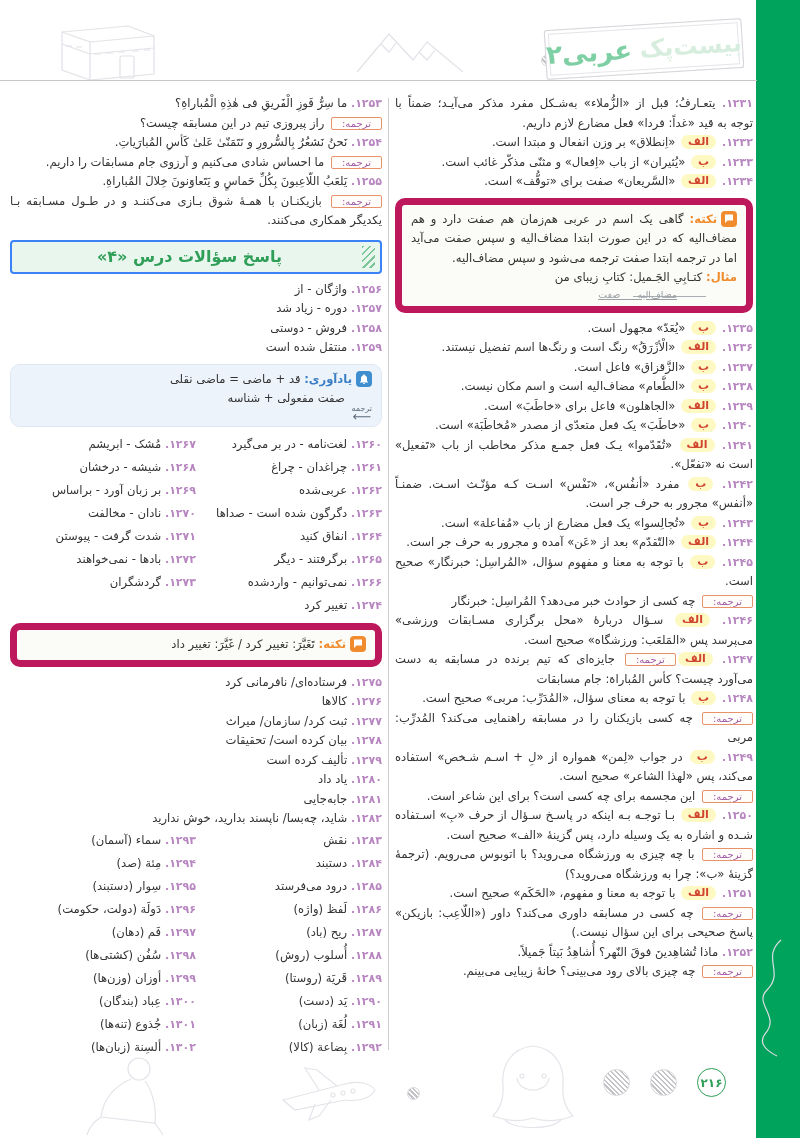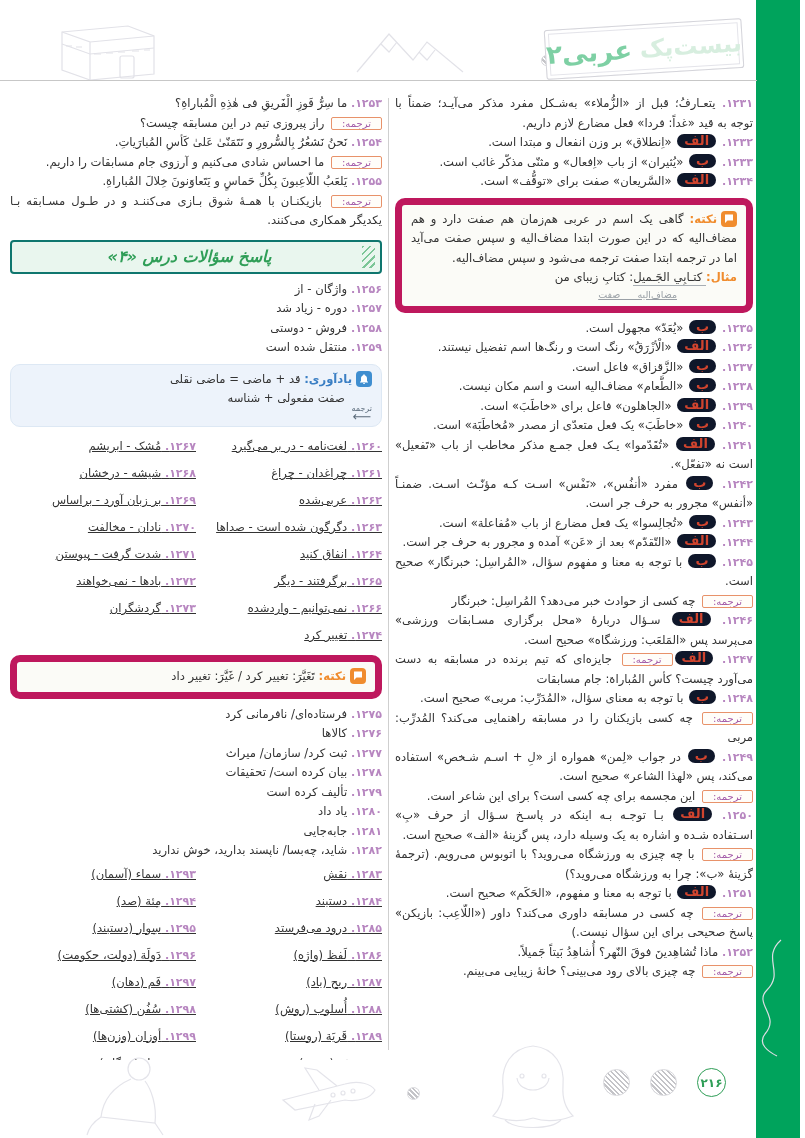--- a/index.html
+++ b/index.html
@@ -19,48 +19,48 @@
       background:repeating-linear-gradient(45deg,#c4c4c8 0 1.5px,#fff 1.5px 3.5px);
       border:1px solid #d8d8dc;}
   
   .columns{position:absolute;top:94px;right:52px;left:10px;height:966px;display:flex;gap:6px;overflow:hidden;}
   .col{overflow:hidden;}
   .col-right{flex:0 0 358px;}
   .col-left{flex:1;}
   .divider{flex:0 0 1px;background:#cfcfcf;margin-top:4px;height:952px;}
   .col p.item{margin:0;padding:0;font-size:11.6px;line-height:19.5px;color:#333;text-align:justify;}
   .num{color:#b786c0;font-weight:bold;font-size:11px;}
-  .badge{display:inline-block;background:#0f172a;color:#d0442e;font-size:13px;font-weight:bold;
+  .badge{display:inline-block;background:#fef9c3;color:#d0442e;font-size:11px;font-weight:bold;
          border-radius:9px;padding:0 7px;margin:0 2px;line-height:14px;vertical-align:1px;}
   .tlabel{color:#a35ba8;font-size:10px;border:1px solid #e8926a;border-radius:2px;padding:0 10px;
           margin-left:3px;background:#fffdf9;white-space:nowrap;}
   
   .note-box{background:#fbfbf7;border:7px solid #be185d;border-radius:10px;padding:5px 9px;margin:6px 0;}
   .reminder-box{background:#edf3fb;border:1px solid #dde8f4;border-radius:10px;padding:5px 9px;margin:6px 0;}
   .note-label{color:#f08c2e;font-weight:bold;}
   .rem-label{color:#3b7fc4;font-weight:bold;}
   .icon-sq{display:inline-block;width:16px;height:16px;border-radius:4px;margin-left:4px;vertical-align:-4px;}
   .icon-sq svg{display:block;margin:2px auto;}
   .chat{background:#f08c2e;}
   .bell{background:#3f8ed0;}
-  .ex-ar{border-bottom:1px solid #a7adb3;padding-bottom:1px;}
+  .ex-ar{border-bottom:1px solid #a7adb3;padding-bottom:12px;}
   .caption{margin:0 60px 0 0 !important;color:#9aa0a6 !important;font-size:9.5px !important;
            line-height:13px !important;word-spacing:14px;text-decoration:underline;}
   .arrow-stack{display:inline-flex;flex-direction:column;align-items:center;margin-left:3px;
                vertical-align:-9px;line-height:1;}
   .arrow-label{font-size:8px;color:#5b6b7b;}
   .arrow{font-size:13px;color:#5b6b7b;line-height:8px;}
   
-  .heading{display:flex;align-items:center;background:#e9f6ee;border:2px solid #0f766e;border-radius:4px;
-           height:30px;padding:0 5px;margin:9px 0 6px;font-style:italic;}
+  .heading{display:flex;align-items:center;background:#e9f6ee;border:2px solid #3b82f6;border-radius:4px;
+           height:30px;padding:0 5px;margin:9px 0 6px;}
   .stripes{width:13px;height:22px;background:repeating-linear-gradient(135deg,#7cc697 0 2px,transparent 2px 5px);}
   .heading-text{flex:1;text-align:center;color:#2f9e57;font-weight:bold;font-size:16px;}
   
   .prow{display:flex;}
-  .pcell{flex:1;font-size:11.6px;line-height:27px;color:#333;text-decoration:underline;}
+  .pcell{flex:1;font-size:11.6px;line-height:22px;color:#333;}
   
   .page-badge{position:absolute;right:79px;bottom:41px;width:27px;height:27px;border:1.6px solid #2f9e57;
               border-radius:50%;color:#2f9e57;font-weight:bold;font-size:12px;display:flex;
               align-items:center;justify-content:center;background:#fff;}
   .gray-ball{position:absolute;bottom:42px;width:25px;height:25px;}
 </style>
 </head>
 <body>
 
 <div class="page">

